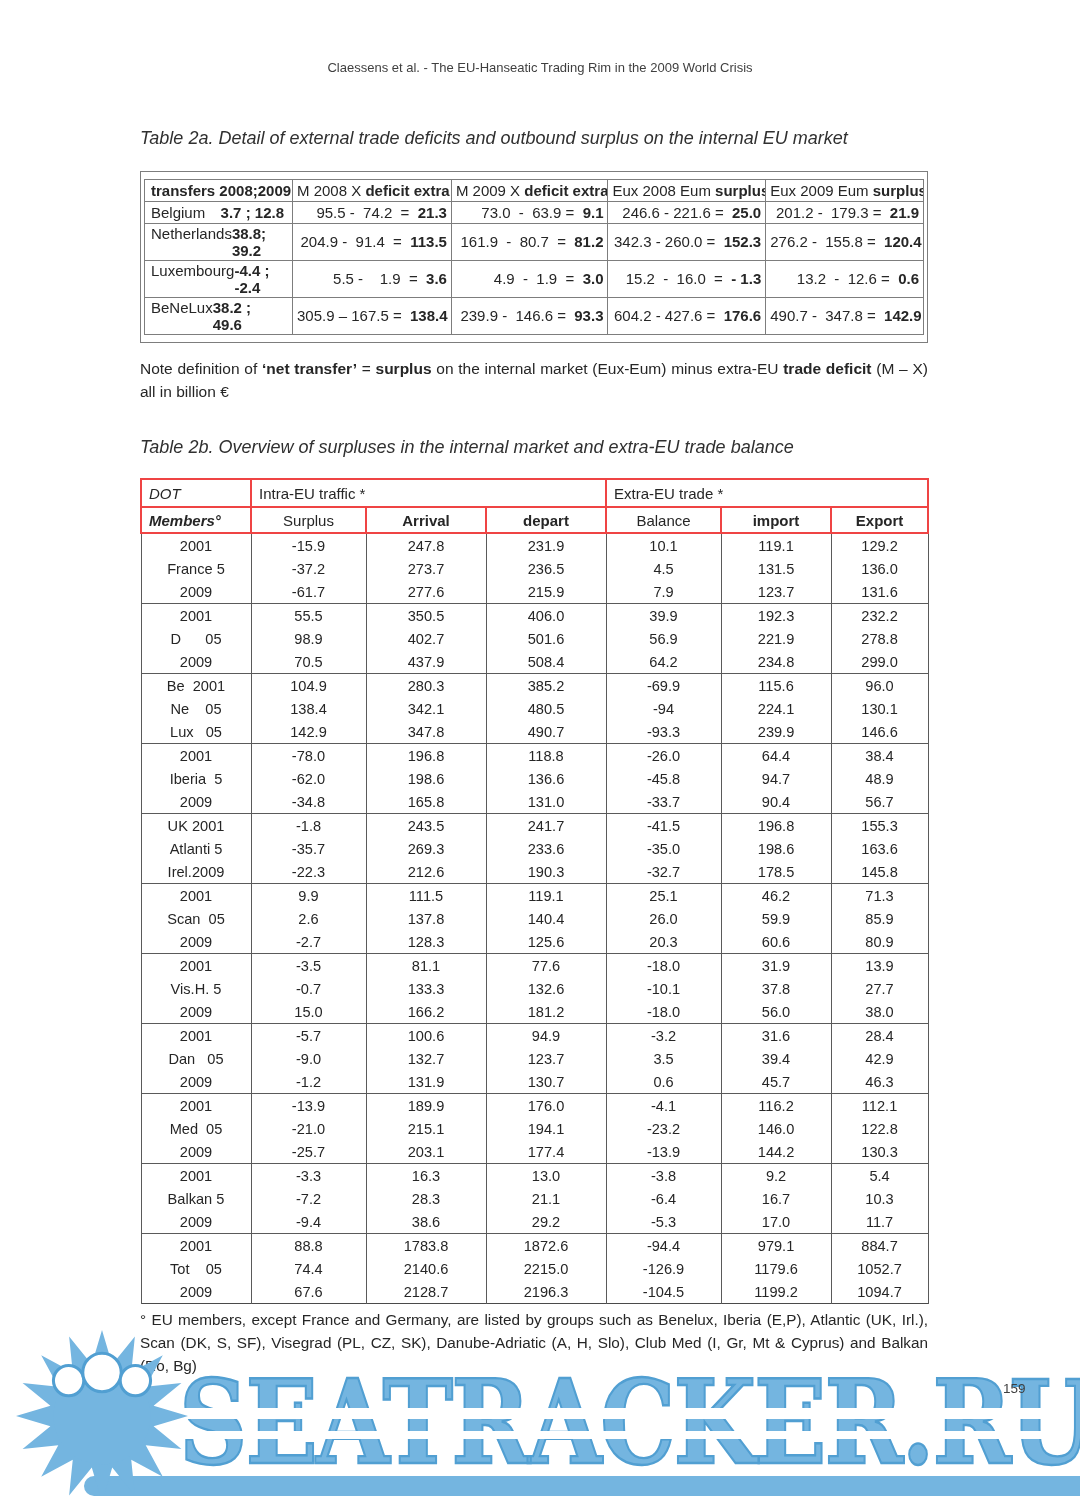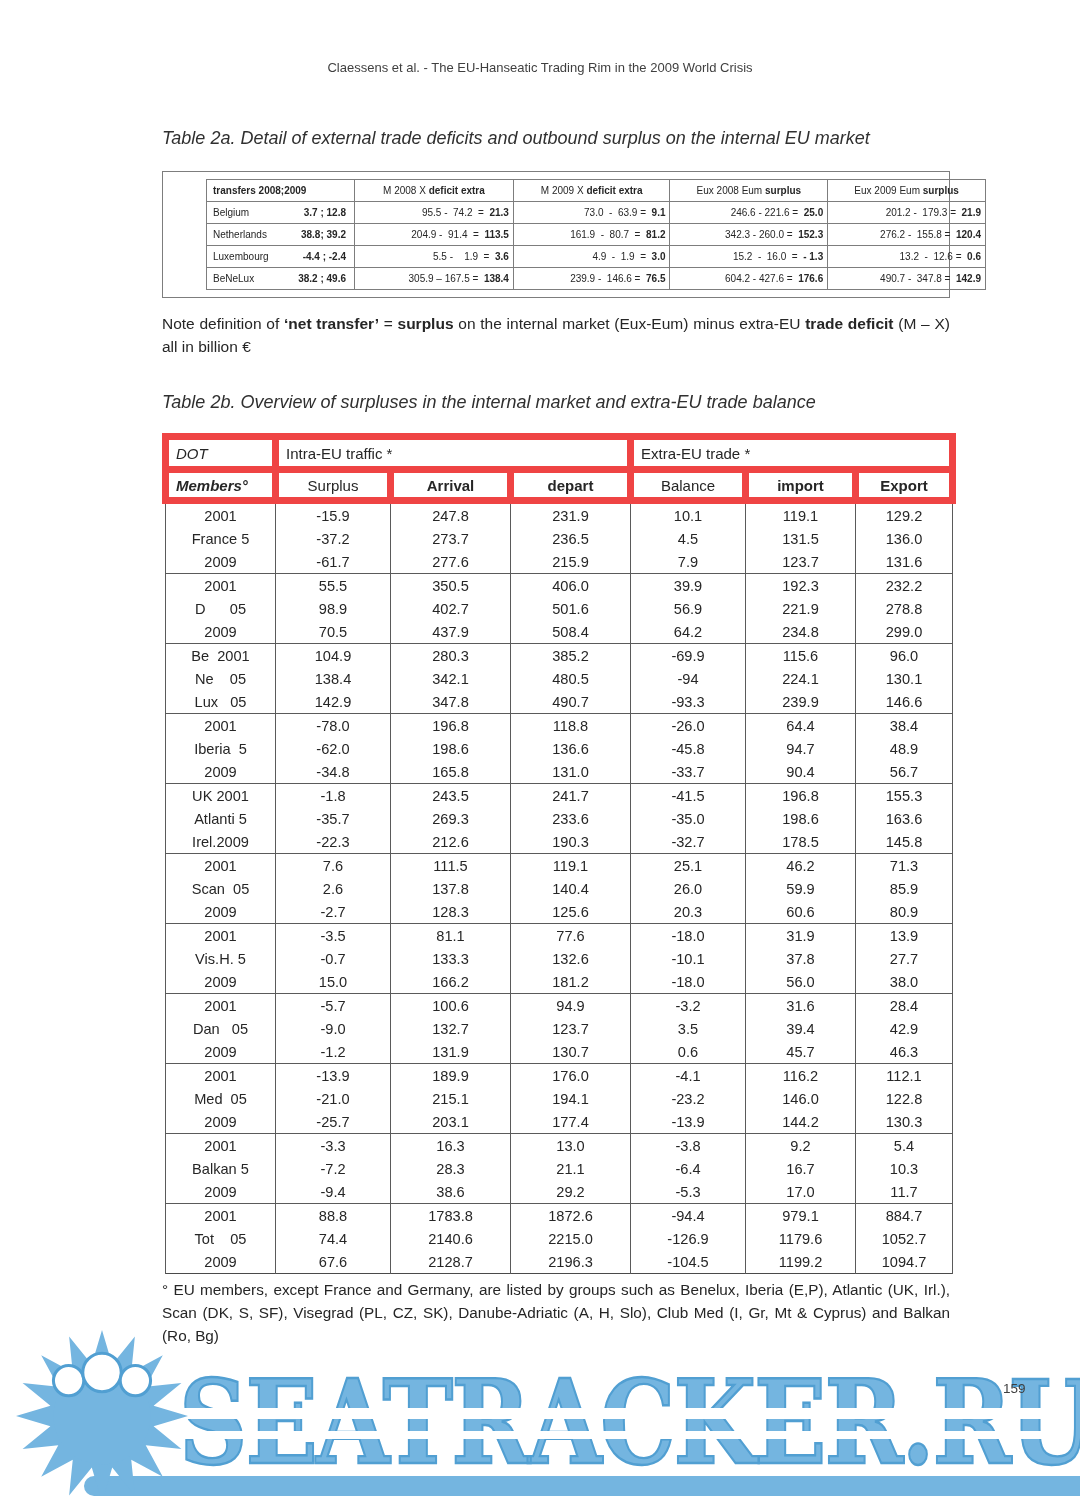--- a/index.html
+++ b/index.html
@@ -4,42 +4,42 @@
 <style>
   html,body { margin:0; padding:0; background:#e8e8e8; }
   .page {
     position:relative; width:1080px; height:1496px; margin:0 auto;
     background:#ffffff; overflow:hidden;
     font-family:"Liberation Sans", sans-serif; color:#262626;
     --wm-blue:#74b5e0; --wm-stroke:#519fd2;
   }
   .doc-header { position:absolute; top:60px; left:0; width:100%; text-align:center;
     font-size:13px; color:#3f3f3f; }
-  .content { position:absolute; left:162px; top:124px; width:788px; }
+  .content { position:absolute; left:140px; top:124px; width:788px; }
 
   .t-title { font-style:italic; font-size:18px; line-height:1.6; color:#303030;
     text-align:justify; margin:0; }
   .t-title.second { margin-top:30px; }
 
   
   .t2a-outer { margin-top:18px; border:1px solid #7d7d7d; padding:7px 3px; }
-  .t2a { width:100%; border-collapse:collapse; table-layout:fixed; font-size:10px;margin-left:40px; }
+  .t2a { width:100%; border-collapse:collapse; table-layout:fixed; font-size:15px; }
   .t2a th, .t2a td { border:1px solid #7d7d7d; height:19px; padding:1px 4px; }
   .t2a th { font-weight:normal; text-align:center; white-space:nowrap; overflow:hidden; }
   .t2a th:first-child { text-align:left; padding-left:6px; }
   .t2a-eq { text-align:right; white-space:pre; overflow:hidden; }
   .lblwrap { display:flex; justify-content:space-between; padding:0 4px 0 2px; }
   .b { font-weight:bold; }
 
   .note { margin:14px 0 0 0; font-size:15.5px; line-height:1.5; text-align:justify; color:#262626; }
 
   
   .t2b { margin-top:16px; border-collapse:collapse; table-layout:fixed; width:787px;
     border:1.5px solid #4a4a4a; }
-  .t2b th { border:7px solid #ef4444; font-size:15px; height:22px; }
+  .t2b th { border:2px solid #ef4444; font-size:15px; height:22px; }
   .t2b .h1 th { font-weight:normal; text-align:left; padding:2px 7px; }
   .t2b .h1 th:first-child { font-style:italic; }
   .t2b .h2 th { font-weight:bold; padding:1px 4px; }
   .t2b .h2 th:first-child { font-style:italic; text-align:left; padding-left:7px; }
   .t2b .h2 th:nth-child(2), .t2b .h2 th:nth-child(5) { font-weight:normal; }
   .t2b td { border-left:1px solid #5a5a5a; border-right:1px solid #5a5a5a;
     border-top:none; border-bottom:none;
     text-align:center; font-size:14.6px; padding:1.5px 4px; height:20px; overflow:hidden; }
   .t2b tbody.grp { border-top:1px solid #5a5a5a; }
   .t2b td.lbl { white-space:pre; }
@@ -128,21 +128,21 @@
               <td class="t2a-eq"><span>13.2  -  12.6 =  </span><span class="b">0.6</span></td>
             </tr>
             <tr>
               <td>
                 <div class="lblwrap">
                   <span>BeNeLux</span>
                   <span class="b">38.2 ; 49.6</span>
                 </div>
               </td>
               <td class="t2a-eq"><span>305.9 – 167.5 =  </span><span class="b">138.4</span></td>
-              <td class="t2a-eq"><span>239.9 -  146.6 =  </span><span class="b">76.5</span></td>
+              <td class="t2a-eq"><span>239.9 -  146.6 =  </span><span class="b">93.3</span></td>
               <td class="t2a-eq"><span>604.2 - 427.6 =  </span><span class="b">176.6</span></td>
               <td class="t2a-eq"><span>490.7 -  347.8 =  </span><span class="b">142.9</span></td>
             </tr>
           </tbody>
       </table>
     </div>
 
     <p class="note" id="note-line"><span>Note definition of </span><span class="b">‘net transfer’</span><span> = </span><span class="b">surplus</span><span> on the internal market (Eux-Eum) minus extra-EU </span><span class="b">trade deficit</span><span> (M – X) all in billion  €</span></p>
 
     <p class="t-title second">Table 2b. Overview of surpluses in the internal market and extra-EU trade balance</p>
@@ -314,21 +314,21 @@
             <td>212.6</td>
             <td>190.3</td>
             <td>-32.7</td>
             <td>178.5</td>
             <td>145.8</td>
           </tr>
         </tbody>
         <tbody class="grp">
           <tr>
             <td class="lbl">2001</td>
-            <td>7.6</td>
+            <td>9.9</td>
             <td>111.5</td>
             <td>119.1</td>
             <td>25.1</td>
             <td>46.2</td>
             <td>71.3</td>
           </tr>
           <tr>
             <td class="lbl">Scan  05</td>
             <td>2.6</td>
             <td>137.8</td>

